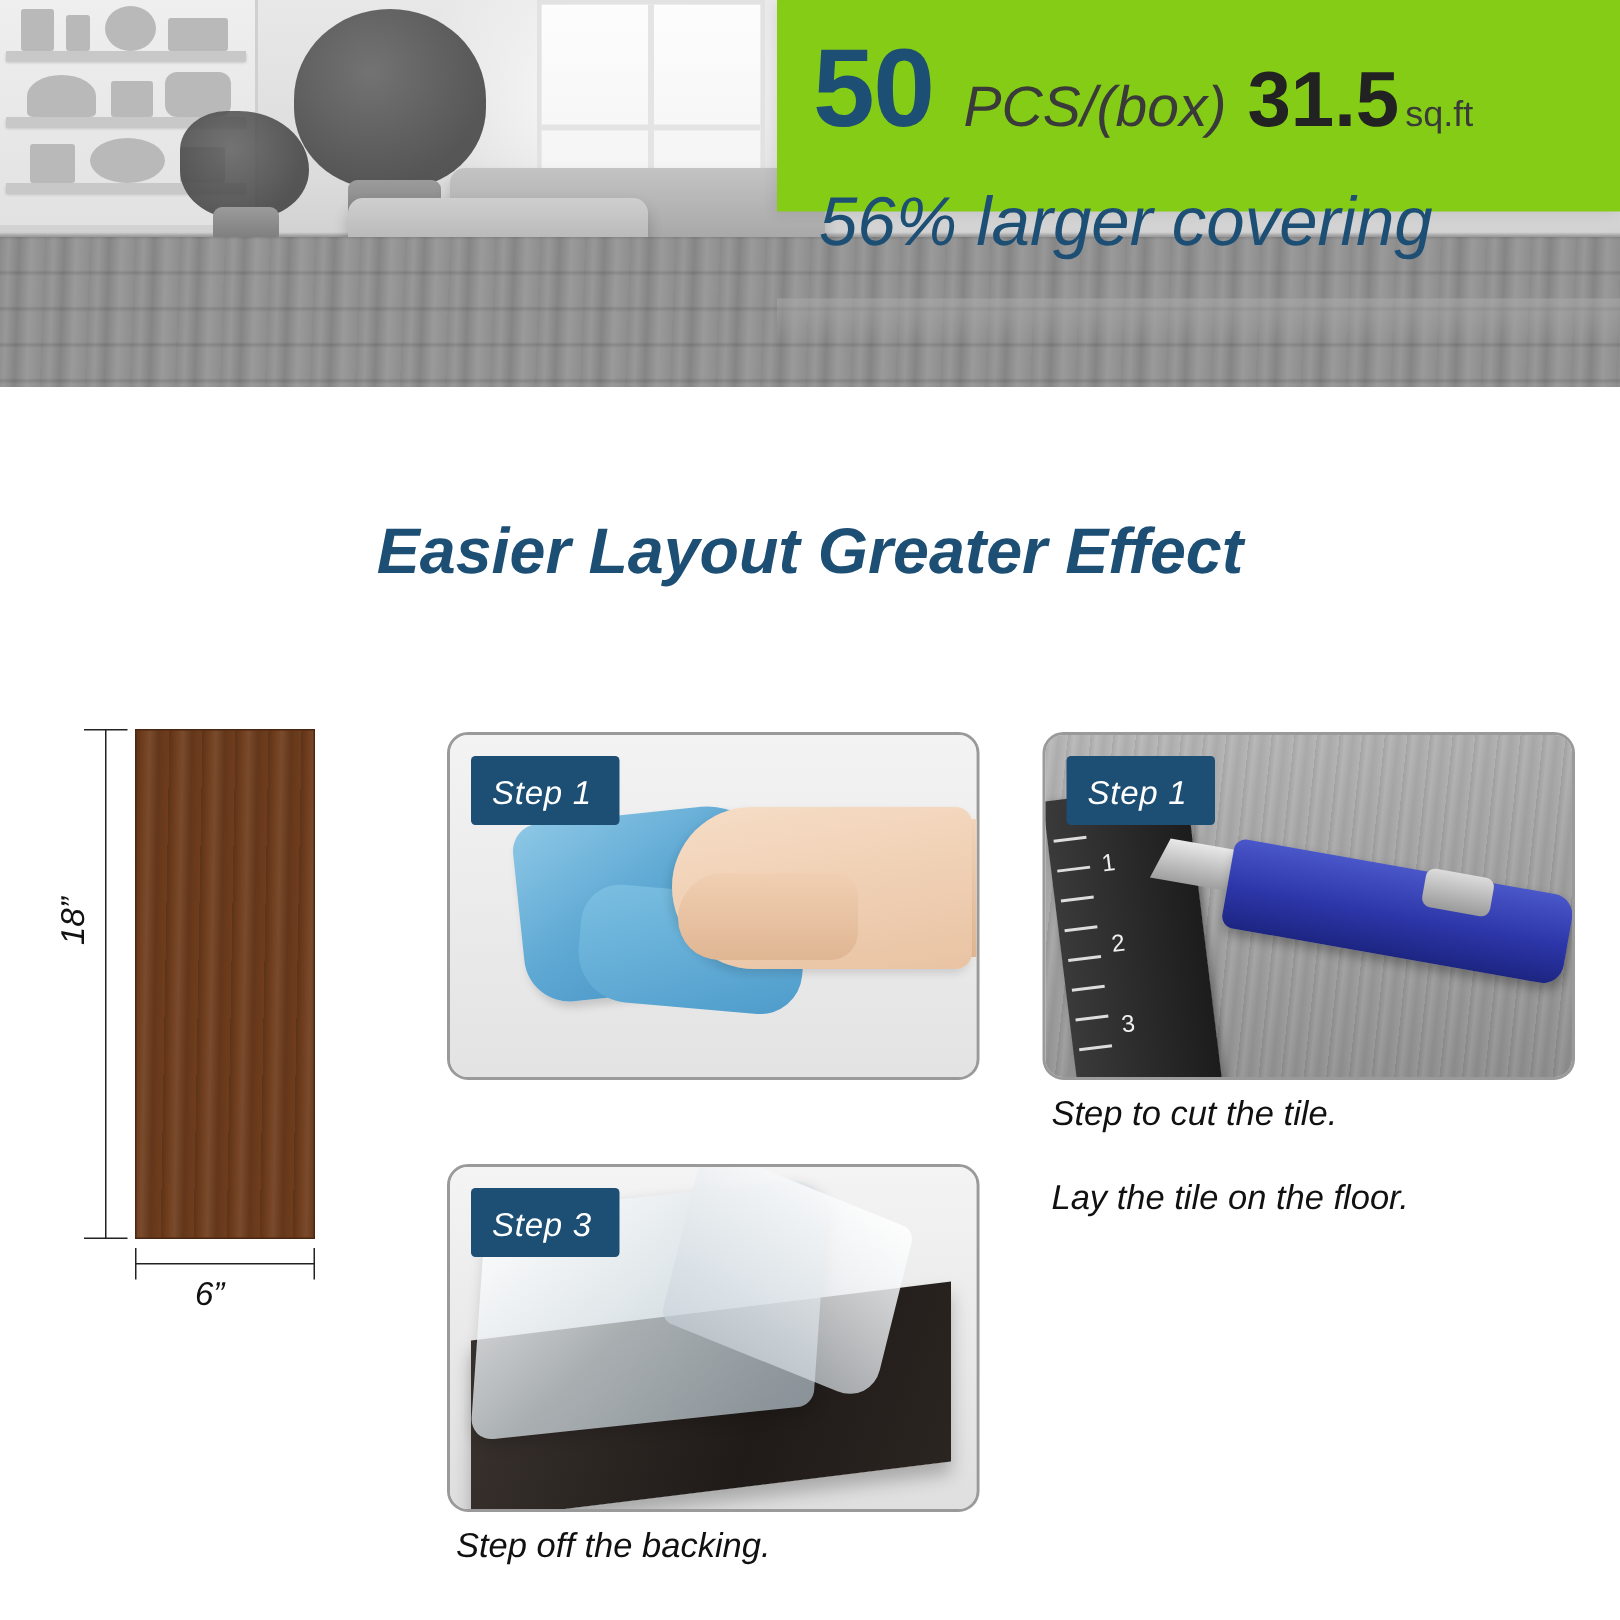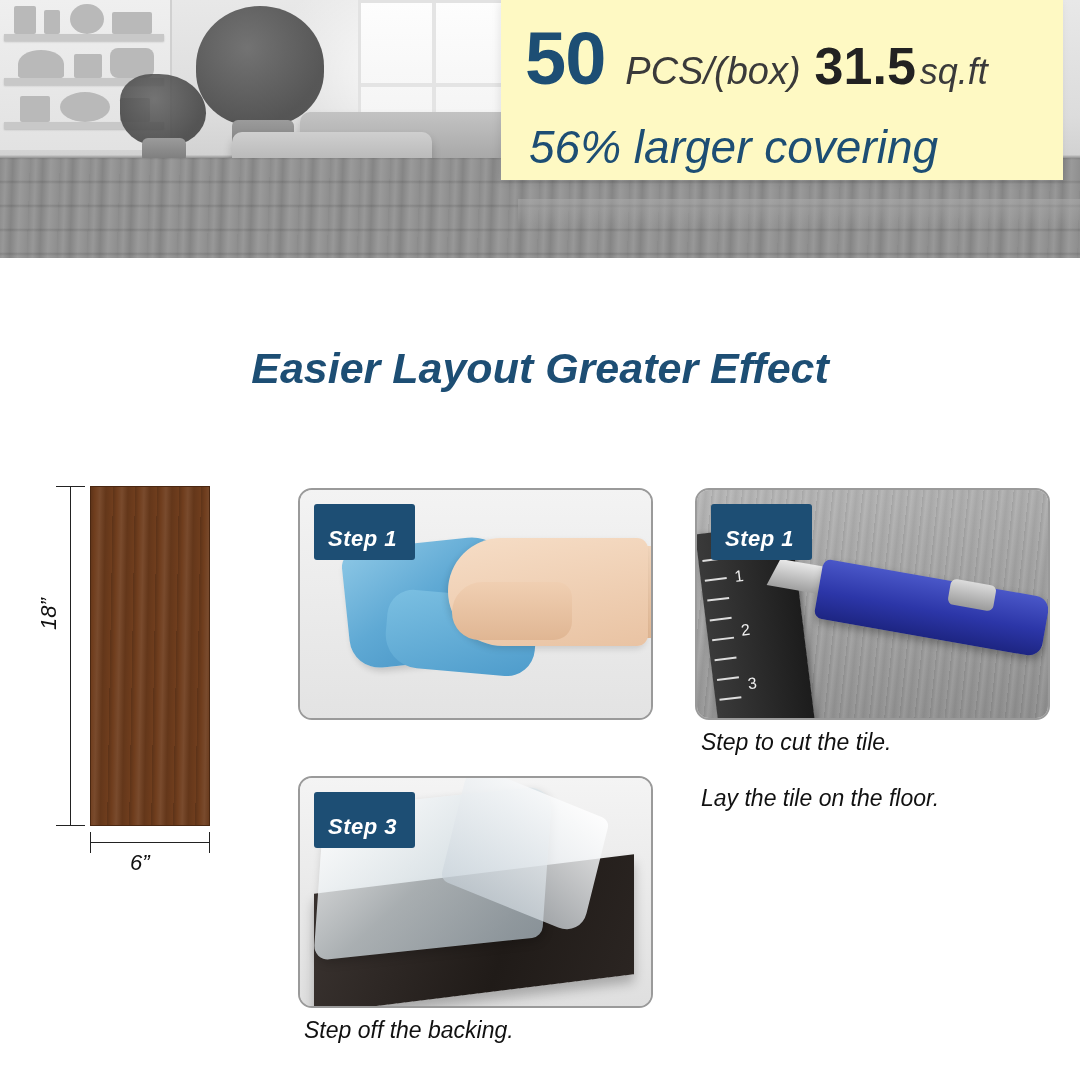--- a/index.html
+++ b/index.html
@@ -120,23 +120,23 @@
     inset: 0;
     background: repeating-linear-gradient(
       180deg,
       rgba(0,0,0,0.10) 0px, rgba(0,0,0,0.0) 2px, rgba(0,0,0,0.0) 22px, rgba(0,0,0,0.12) 24px
     );
   }
 
   
   .hero-banner {
     position: absolute;
-    right: 17px; top: 0;
-    width: 562px; height: 180px;
-    background: #fef9c3;
+    right: 0; top: 0;
+    width: 562px; height: 141px;
+    background: #84cc16;
     box-shadow: -2px 2px 8px rgba(0,0,0,0.08);
   }
   .hero-banner-shadow {
     position: absolute;
     right: 0; top: 199px;
     width: 562px; height: 28px;
     background: linear-gradient(180deg, rgba(170,170,170,0.55), rgba(170,170,170,0));
   }
   .hero-line1 {
     position: absolute;
@@ -159,22 +159,21 @@
     color: #3a3a3a;
   }
   .num-375 {
     font-size: 52px;
     font-weight: bold;
     margin-left: 14px;
     color: #222222;
     line-height: 1;
   }
   .lbl-sqft {
-    font-size: 36px;
-    font-style: italic;
+    font-size: 24px;
     margin-left: 4px;
     color: #3a3a3a;
   }
   .hero-line2 {
     position: absolute;
     left: 28px; top: 120px;
     font-size: 46px;
     font-style: italic;
     color: #1d4e74;
     white-space: nowrap;
@@ -284,23 +283,23 @@
     overflow: hidden;
     box-sizing: border-box;
     background: #e9e9e9;
   }
   .step-badge {
     position: absolute;
     left: 14px; top: 14px;
     background: #1d4e74;
     color: #ffffff;
     font-size: 22px;
-    font-weight: bold;
-    font-style: italic;
-    padding: 22px 18px 8px 14px;
+    font-weight: normal;
+    font-style: italic;
+    padding: 12px 18px 8px 14px;
     border-radius: 3px;
     z-index: 5;
     letter-spacing: 0.5px;
   }
   .step-caption {
     margin-top: 9px;
     font-size: 23px;
     font-style: italic;
     color: #111;
     text-align: left;

